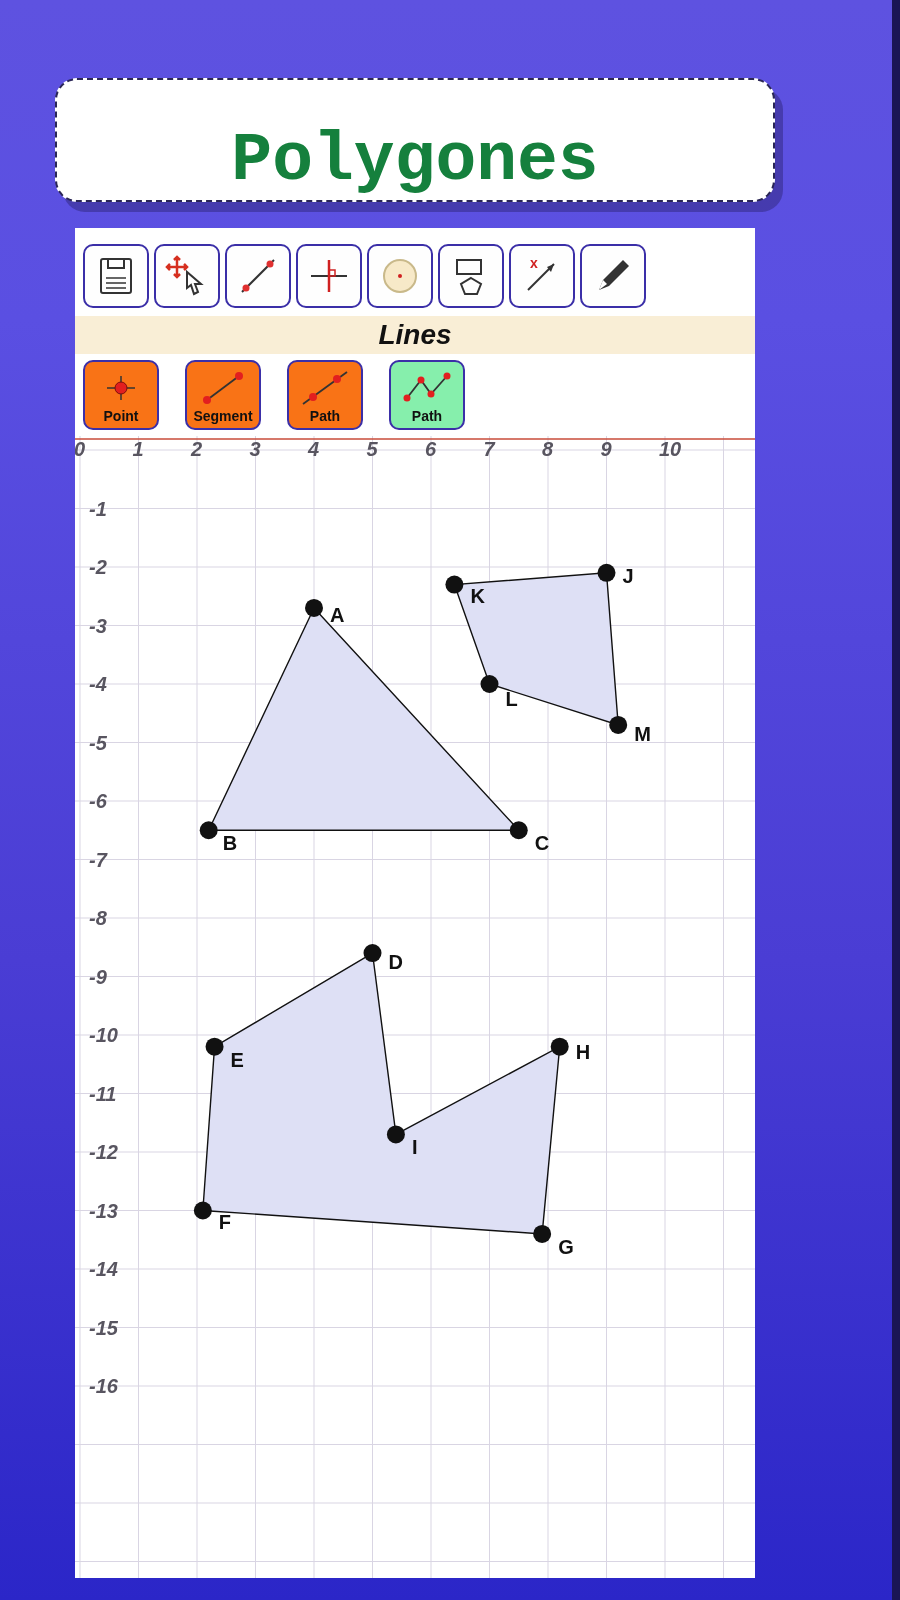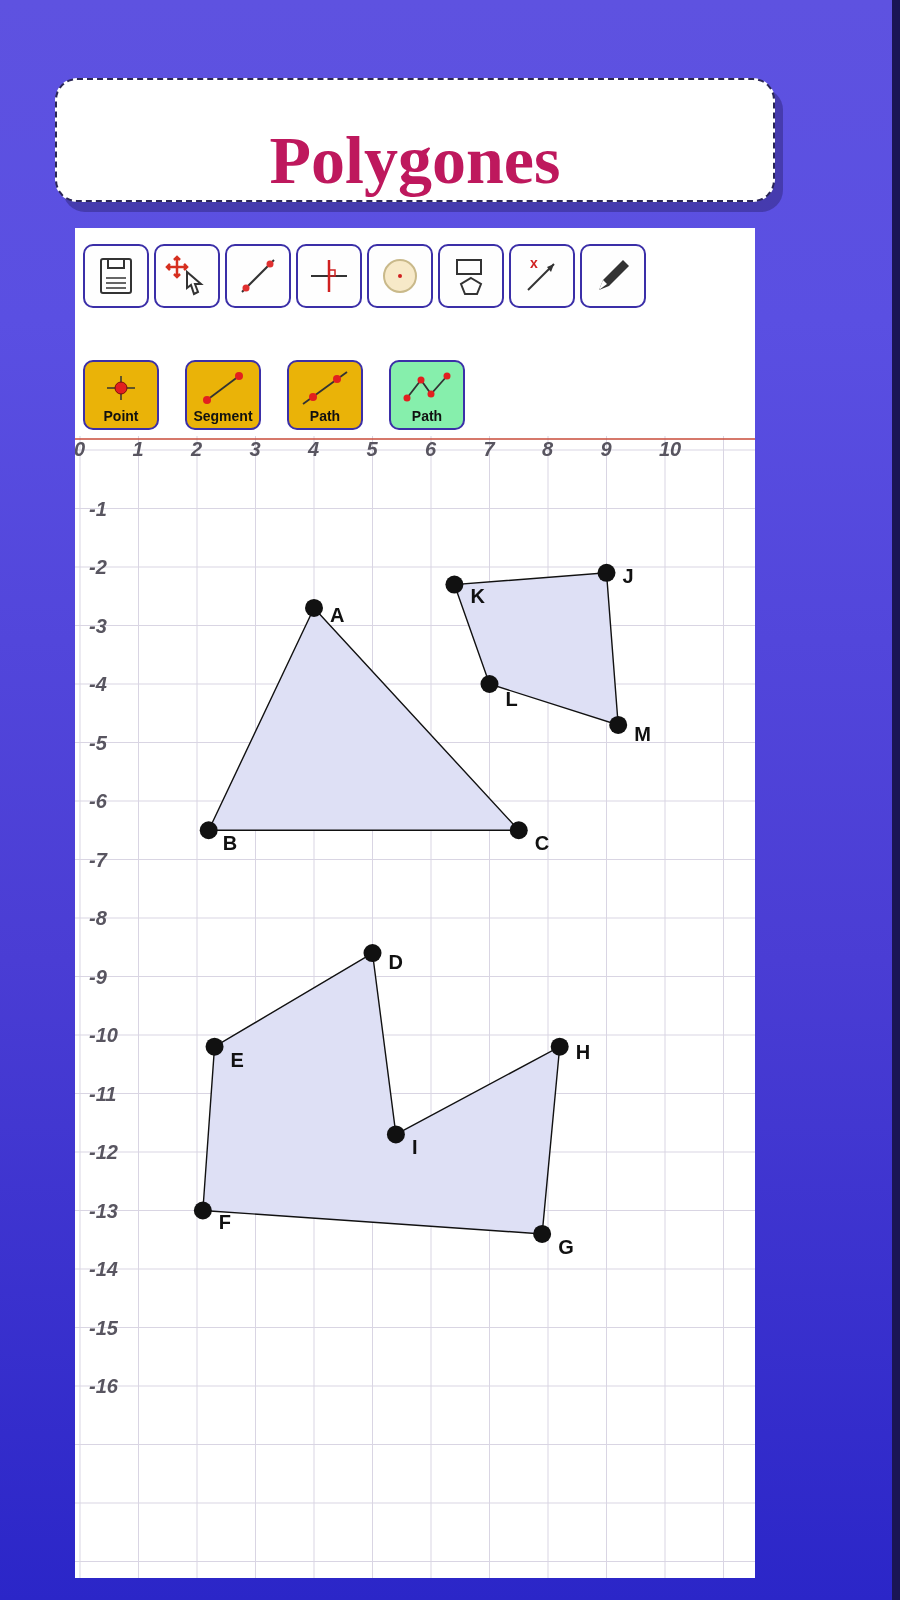--- a/index.html
+++ b/index.html
@@ -14,22 +14,22 @@
     background: #1a1555;
   }
   .title-card {
     position: absolute; left: 55px; top: 78px; width: 720px; height: 124px;
     background: #fff; border-radius: 22px;
     border: 2px dashed #2a2656;
     display: flex; align-items: center; justify-content: center;
     box-shadow: 8px 10px 0 rgba(30,20,80,0.35);
   }
   .title-card span {
-    font-family: Liberation Serif, serif;
-    font-size: 68px; font-weight: bold; color: #be185d; margin-top: 40px;
+    font-family: Liberation Mono, monospace;
+    font-size: 68px; font-weight: bold; color: #15803d; margin-top: 40px;
   }
   .app-panel {
     position: absolute; left: 75px; top: 228px; width: 680px; height: 1350px;
     background: #fff;
   }
   .toolbar {
     position: absolute; left: 8px; top: 16px; display: flex; gap: 5px;
   }
   .tool-btn {
     width: 66px; height: 64px; border: 2px solid #3b2fa8; border-radius: 10px;
@@ -40,21 +40,21 @@
     position: absolute; left: 0; top: 88px; width: 680px; height: 38px;
     background: #f9eed6; display: flex; align-items: center; justify-content: center;
     font-weight: 900; font-size: 28px; font-style: italic; color: #111;
     font-family: 'Arial Black', Arial, sans-serif;
   }
   .subtoolbar {
     position: absolute; left: 8px; top: 132px; display: flex; gap: 26px;
   }
   .sub-btn {
     width: 76px; height: 70px; border: 2px solid #3b2fa8; border-radius: 10px;
-    background: #eab308; display: flex; flex-direction: column;
+    background: #f97316; display: flex; flex-direction: column;
     align-items: center; justify-content: flex-end; padding-bottom: 4px;
     position: relative;
   }
   .sub-btn.active { background: #86efac; }
   .sub-btn .lbl {
     font-size: 14px; font-weight: 900; color: #111;
     font-family: 'Arial Black', Arial, sans-serif;
   }
   .sub-icon { position: absolute; top: 6px; width: 60px; height: 40px; }
   .canvas-area {
@@ -143,20 +143,23 @@
       </svg>
     </div>
     <div class="tool-btn">
       <svg width="44" height="44" viewBox="0 0 44 44">
         <polygon points="8,36 12,26 32,6 38,12 18,32" fill="#333"></polygon>
         <polygon points="8,36 12,26 16,30" fill="#fff"></polygon>
       </svg>
     </div>
   </div>
 
+  <div class="subheader">
+    <span>Lines</span>
+  </div>
 
   <div class="subtoolbar">
     <div class="sub-btn">
       <svg class="sub-icon" viewBox="0 0 60 40">
         <line x1="16" y1="20" x2="44" y2="20" stroke="#333" stroke-width="1.5"></line>
         <line x1="30" y1="8" x2="30" y2="32" stroke="#333" stroke-width="1.5"></line>
         <circle cx="30" cy="20" r="6" fill="#e21f1f" stroke="#7a0d0d" stroke-width="1"></circle>
       </svg>
       <span class="lbl">Point</span>
     </div>

